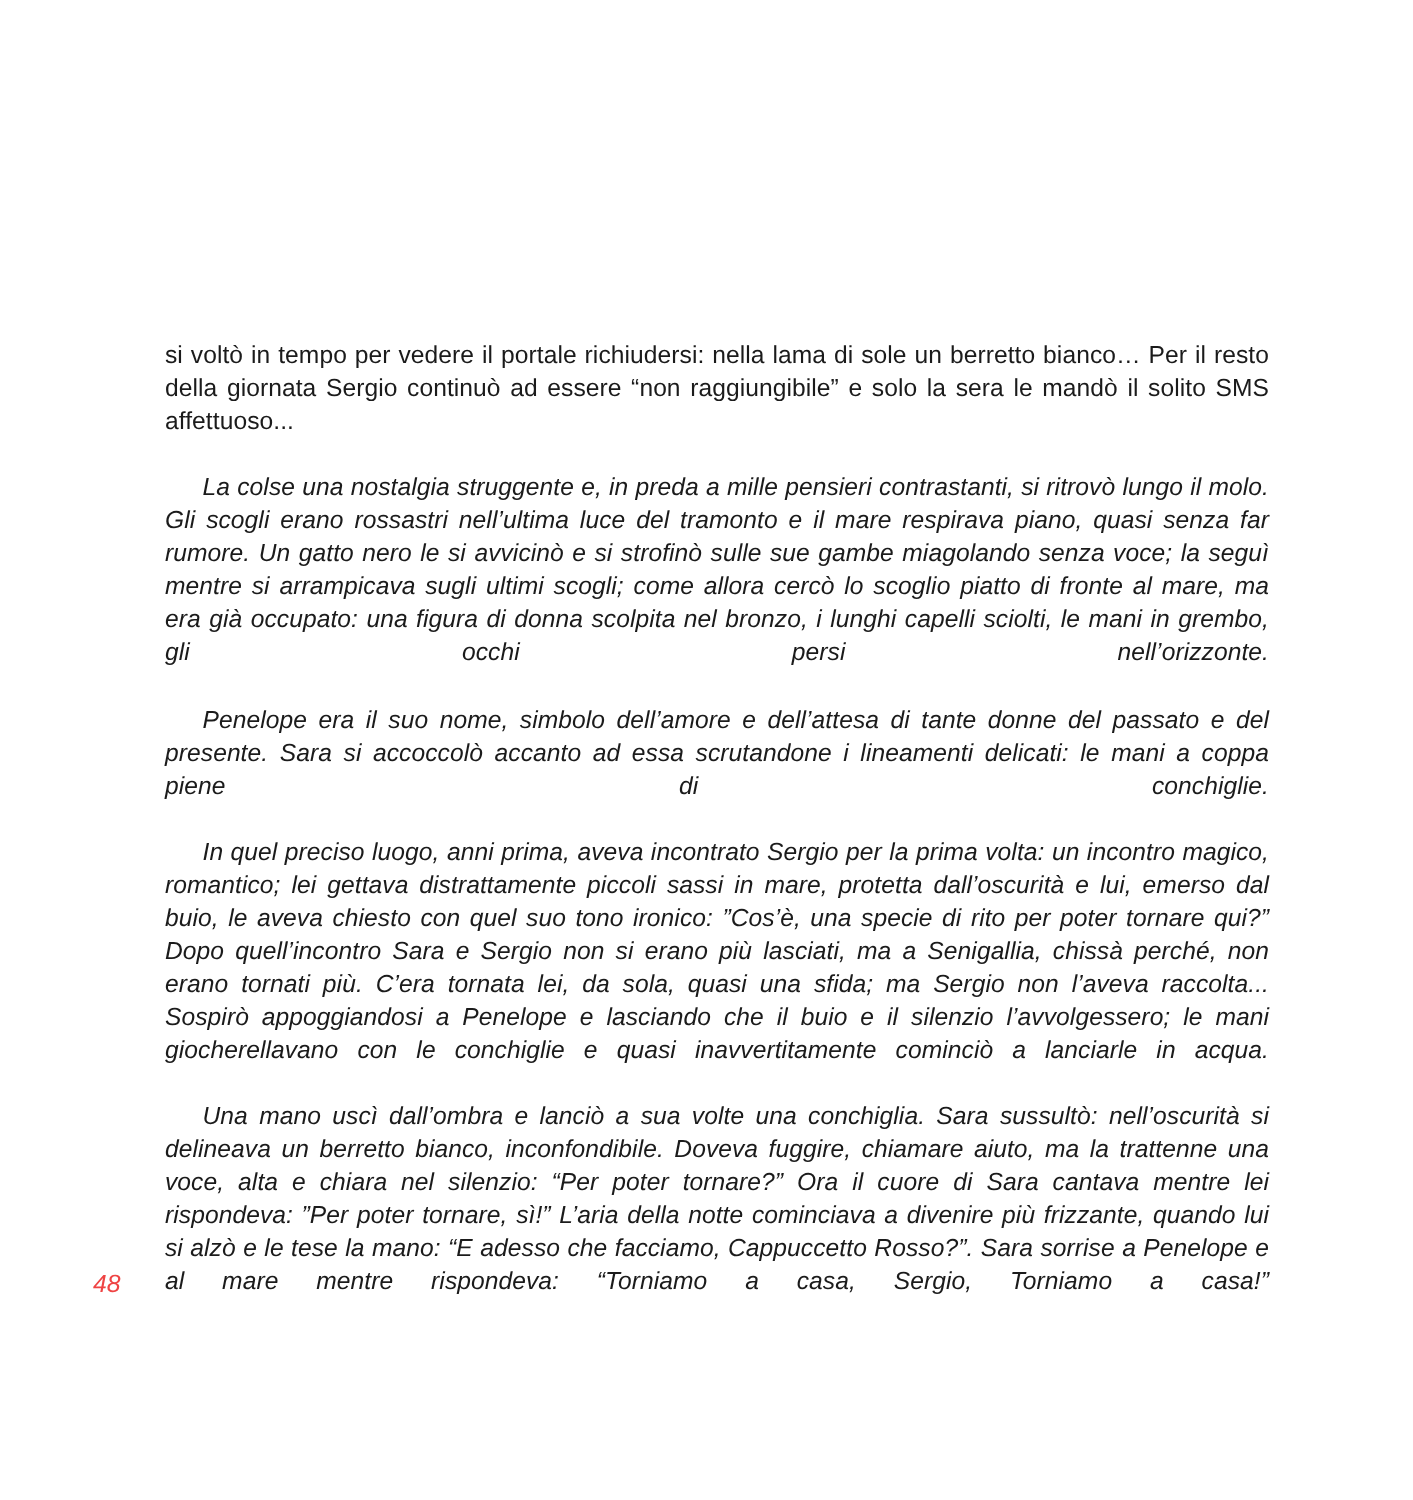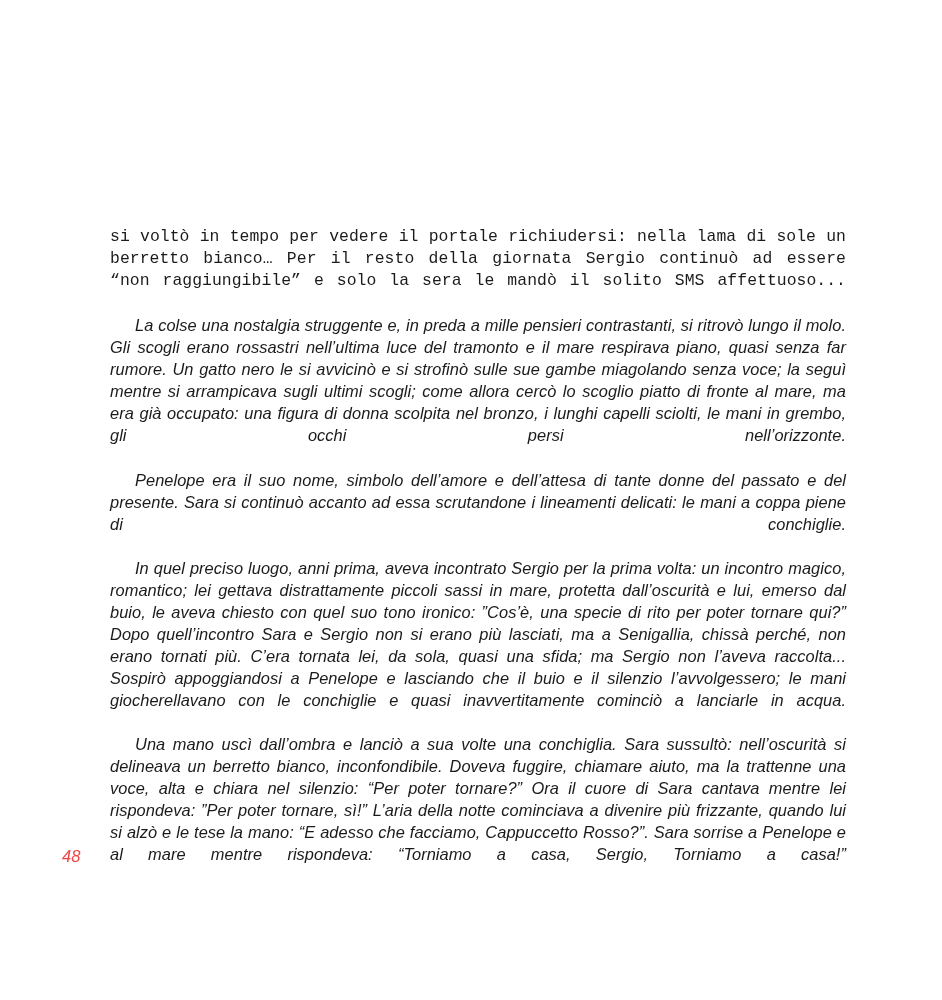--- a/index.html
+++ b/index.html
@@ -32,21 +32,20 @@
     color: #1b1b1b;
     text-align: justify;
     letter-spacing: 0.05px;
     word-spacing: 0.2px;
     -webkit-font-smoothing: antialiased;
   }
 
   
   .para.cont {
     text-indent: 0;
-    font-family: Liberation Mono, monospace;
   }
 
   .para.indent {
     text-indent: 25px;
     font-style: italic;
   }
 
   
   .para::after {
     content: "";
@@ -74,21 +73,21 @@
 
 <div class="page">
 
   <div class="text-block">
 
     <p class="para cont">si voltò in tempo per vedere il portale richiudersi: nella lama di sole  un berretto bianco… Per il resto della giornata Sergio continuò ad essere “non raggiungibile” e solo la sera le mandò il solito SMS affettuoso...</p>
 
     <p class="para indent">La colse una nostalgia struggente e, in preda a mille pensieri contrastanti, si ritrovò lungo il molo. Gli scogli erano rossastri nell’ultima luce del tramonto e il mare respirava piano, quasi senza far rumore. Un gatto nero le si avvicinò e si strofinò sulle sue gambe miagolando senza voce; la seguì mentre si arrampicava sugli ultimi scogli; come allora cercò lo scoglio piatto di fronte al mare, ma era già occupato: una figura di donna scolpita nel bronzo, i lunghi capelli sciolti, le mani in grembo, gli occhi persi nell’orizzonte.</p>
 
 
-    <p class="para indent">Penelope era il suo nome, simbolo dell’amore e dell’attesa di tante donne del passato e del presente. Sara si continuò accanto ad essa scrutandone i lineamenti delicati: le mani a coppa piene di conchiglie.</p>
+    <p class="para indent">Penelope era il suo nome, simbolo dell’amore e dell’attesa di tante donne del passato e del presente. Sara si accoccolò accanto ad essa scrutandone i lineamenti delicati: le mani a coppa piene di conchiglie.</p>
 
     <p class="para indent">In quel preciso luogo, anni prima, aveva incontrato Sergio per la prima volta: un incontro magico, romantico; lei gettava distrattamente piccoli sassi in mare, protetta dall’oscurità e lui, emerso dal buio, le aveva chiesto con quel suo tono ironico: ”Cos’è, una specie di rito per poter tornare qui?” Dopo quell’incontro Sara e Sergio non si erano più lasciati, ma a Senigallia, chissà perché, non erano tornati più. C’era tornata lei, da sola, quasi una sfida; ma Sergio non l’aveva raccolta... Sospirò appoggiandosi a Penelope e lasciando che il buio e il silenzio l’avvolgessero; le mani giocherellavano con le conchiglie e quasi inavvertitamente cominciò a lanciarle in acqua.</p>
 
     <p class="para indent">Una mano uscì dall’ombra e lanciò a sua volte una conchiglia. Sara sussultò: nell’oscurità si delineava un berretto bianco, inconfondibile. Doveva fuggire, chiamare aiuto, ma la trattenne una voce, alta e chiara nel silenzio: “Per poter tornare?” Ora il cuore di Sara cantava mentre lei rispondeva: ”Per poter tornare, sì!” L’aria della notte cominciava a divenire più frizzante, quando lui si alzò e le tese la mano: “E adesso che facciamo, Cappuccetto Rosso?”. Sara sorrise a Penelope e al mare mentre rispondeva: “Torniamo a casa, Sergio, Torniamo a casa!”</p>
 
   </div>
 
   <div class="folio">48</div>
 
 </div>

